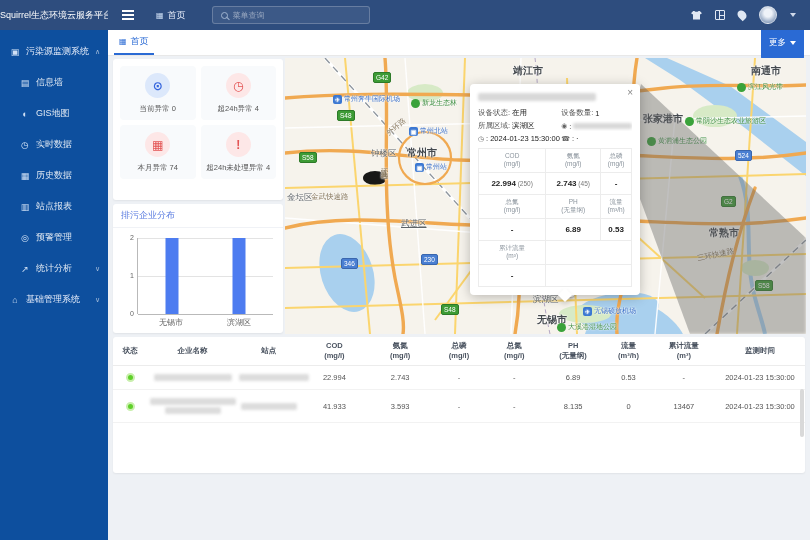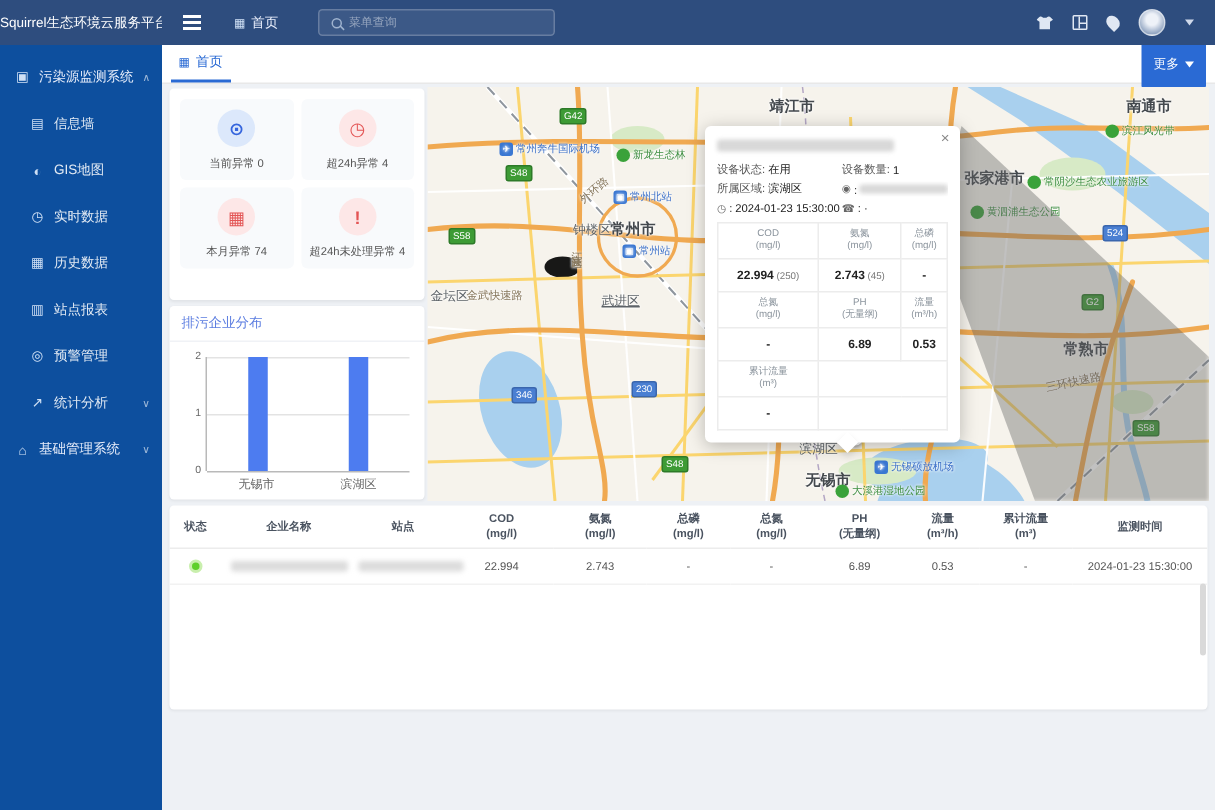--- a/index.html
+++ b/index.html
@@ -312,24 +312,24 @@
             </span>
             <span class="ml ml-city" style="left: 252px; top: 255px;">
               <b>无锡市</b>
             </span>
             <span class="ml ml-city" style="left: 424px; top: 168px;">
               <b>常熟市</b>
             </span>
             <span class="ml ml-city" style="left: 358px; top: 54px;">
               <b>张家港市</b>
             </span>
-            <span class="ml ml-district" style="left: 97px; top: 90px; align-items: flex-end;">
+            <span class="ml ml-district" style="left: 86px; top: 90px; align-items: flex-end;">
               <b>钟楼区</b>
             </span>
-            <span class="ml ml-district" style="left: 116px; top: 137px; text-decoration: underline;">
+            <span class="ml ml-district" style="left: 116px; top: 160px; text-decoration: underline;">
               <b>武进区</b>
             </span>
             <span class="ml ml-district" style="left: 2px; top: 134px;">
               <b>金坛区</b>
             </span>
             <span class="ml ml-district" style="left: 248px; top: 236px;">
               <b>滨湖区</b>
             </span>
             <span class="ml ml-poi-green" style="left: 126px; top: 40px;">
               <i class="ml-ico g"></i>
@@ -548,20 +548,40 @@
                   </td>
                   <td>22.994</td>
                   <td>2.743</td>
                   <td>-</td>
                   <td>-</td>
                   <td>6.89</td>
                   <td>0.53</td>
                   <td>-</td>
                   <td>2024-01-23 15:30:00</td>
                 </tr>
+                <tr>
+                  <td>
+                    <div class="dot"></div>
+                  </td>
+                  <td>
+                    <div class="rb" style="width: 86px;"></div>
+                    <div class="rb" style="width: 56px;"></div>
+                  </td>
+                  <td>
+                    <div class="rb" style="width: 56px;"></div>
+                  </td>
+                  <td>41.933</td>
+                  <td>3.593</td>
+                  <td>-</td>
+                  <td>-</td>
+                  <td>8.135</td>
+                  <td>0</td>
+                  <td>13467</td>
+                  <td>2024-01-23 15:30:00</td>
+                </tr>
               </tbody>
           </table>
           <div class="scroll-thumb"></div>
         </div>
       </section>
 
     </div>
   </main>
 </div>
 

